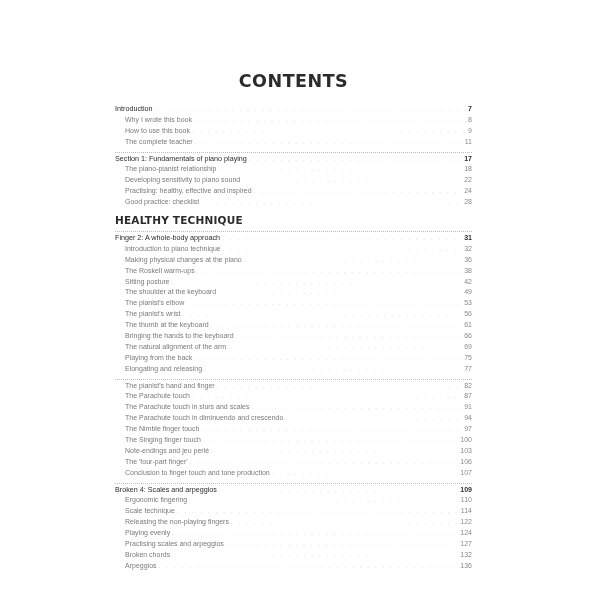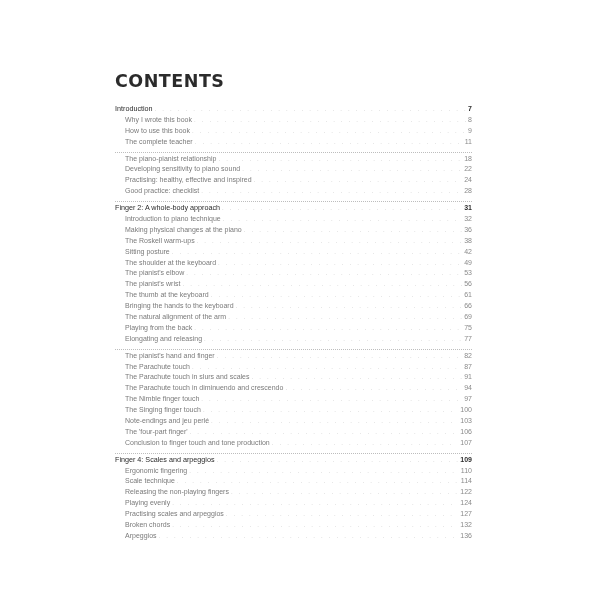--- a/index.html
+++ b/index.html
@@ -15,20 +15,21 @@
       font-family: "Liberation Sans", sans-serif;
       color: #3a3a3a;
     }
     .page {
       position: absolute;
       left: 115px;
       top: 70px;
       width: 357px;
     }
     .title {
+      text-align: center;
       font-family: "DejaVu Sans", sans-serif;
       font-weight: bold;
       font-size: 17.5px;
       letter-spacing: 0.5px;
       color: #2b2b2b;
       margin: 0 0 11px 0;
       height: 22px;
       line-height: 22px;
     }
     .section-heading {
@@ -111,20 +112,25 @@
       <span class="pg">9</span>
     </div>
     <div class="row sub">
       <span class="label">The complete teacher</span>
       <span class="leader"></span>
       <span class="pg">11</span>
     </div>
   </div>
 
   <div class="group">
+    <div class="row main">
+      <span class="label">Section 1: Fundamentals of piano playing</span>
+      <span class="leader"></span>
+      <span class="pg">17</span>
+    </div>
     <div class="row sub">
       <span class="label">The piano-pianist relationship</span>
       <span class="leader"></span>
       <span class="pg">18</span>
     </div>
     <div class="row sub">
       <span class="label">Developing sensitivity to piano sound</span>
       <span class="leader"></span>
       <span class="pg">22</span>
     </div>
@@ -133,20 +139,21 @@
       <span class="leader"></span>
       <span class="pg">24</span>
     </div>
     <div class="row sub">
       <span class="label">Good practice: checklist</span>
       <span class="leader"></span>
       <span class="pg">28</span>
     </div>
   </div>
 
+  <div class="section-heading">HEALTHY TECHNIQUE</div>
 
   <div class="group">
     <div class="row main">
       <span class="label">Finger 2: A whole-body approach</span>
       <span class="leader"></span>
       <span class="pg">31</span>
     </div>
     <div class="row sub">
         <span class="label">Introduction to piano technique</span>
         <span class="leader"></span>
@@ -252,21 +259,21 @@
       </div>
     <div class="row sub">
         <span class="label">Conclusion to finger touch and tone production</span>
         <span class="leader"></span>
         <span class="pg">107</span>
       </div>
   </div>
 
   <div class="group">
     <div class="row main">
-      <span class="label">Finger 4: Scales and arpeggios</span>
+      <span class="label">Broken 4: Scales and arpeggios</span>
       <span class="leader"></span>
       <span class="pg">109</span>
     </div>
     <div class="row sub">
         <span class="label">Ergonomic fingering</span>
         <span class="leader"></span>
         <span class="pg">110</span>
       </div>
     <div class="row sub">
         <span class="label">Scale technique</span>

